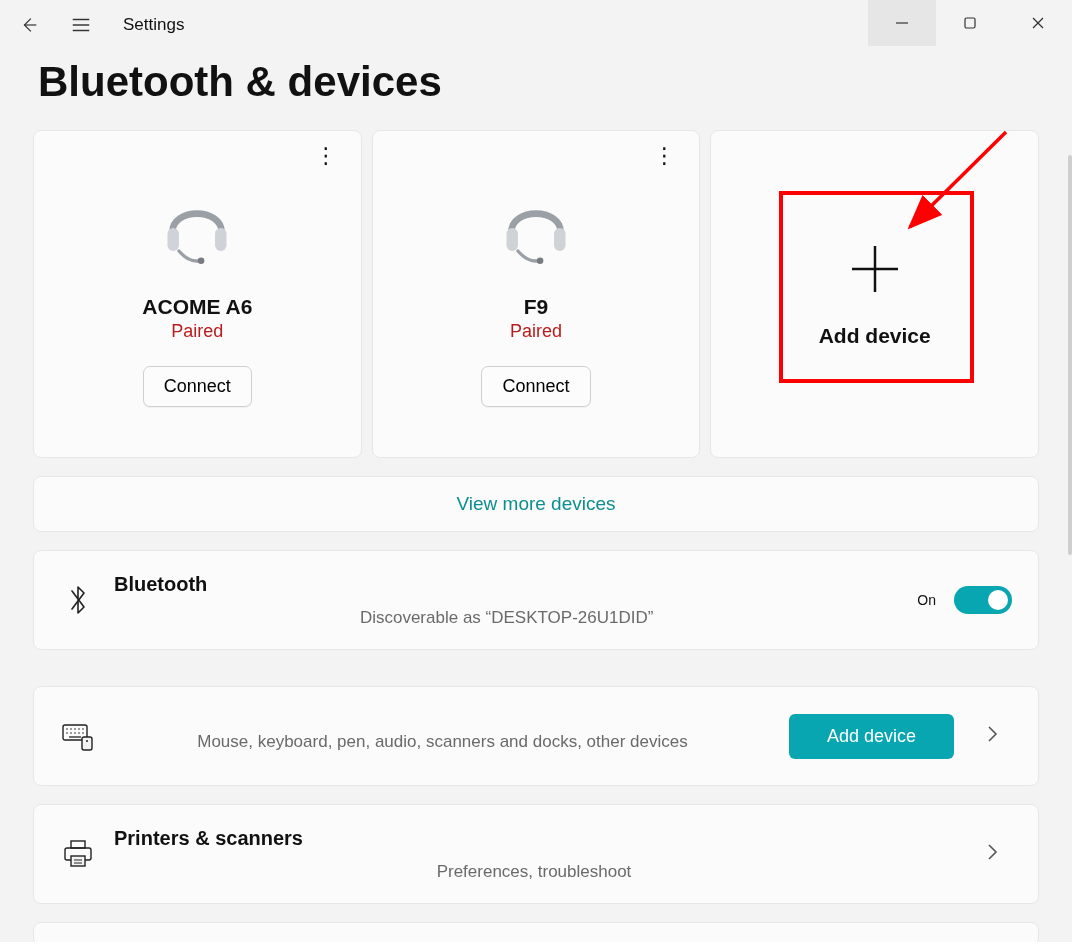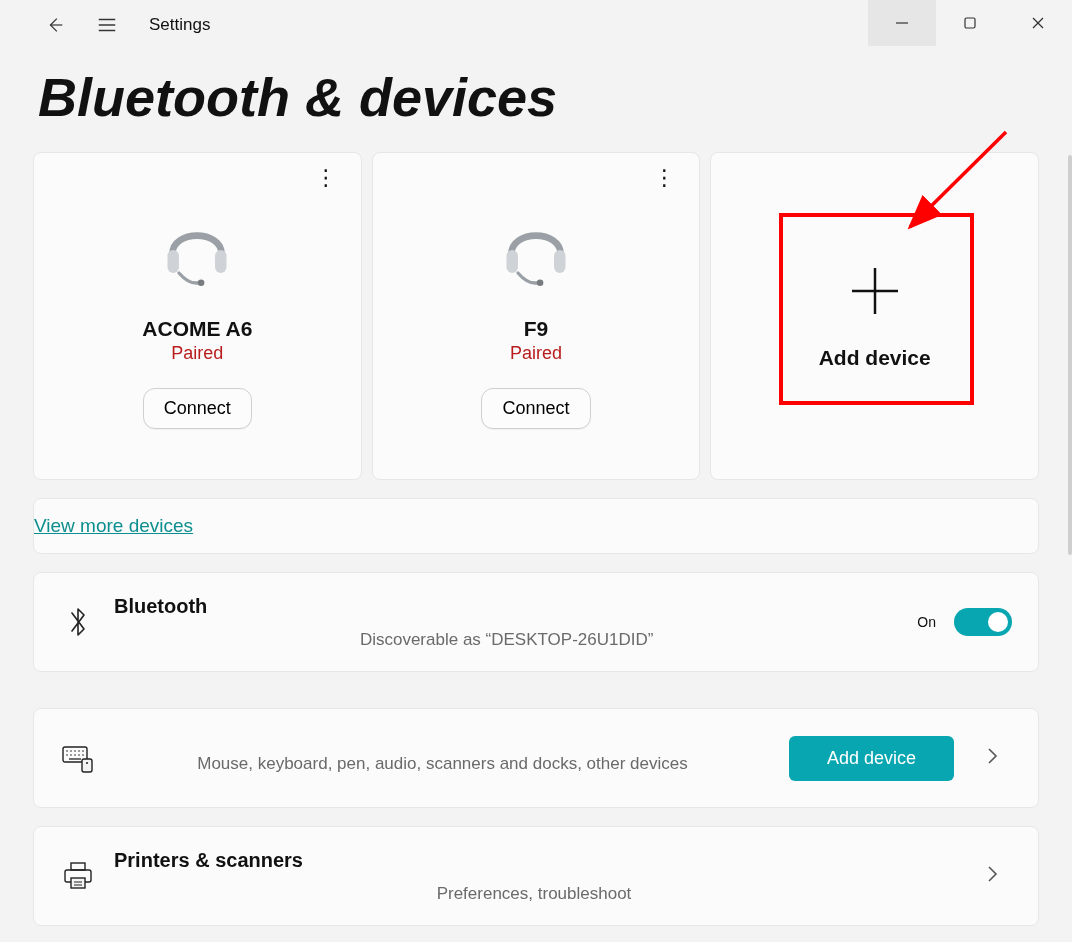--- a/index.html
+++ b/index.html
@@ -12,22 +12,21 @@
     color: #111;
     overflow: hidden;
     position: relative;
   }
 
   
   .topbar {
     display: flex;
     align-items: center;
     height: 50px;
-    padding: 0 20px;
-    margin-left: 12px;
+    padding: 0 6px;
   }
   .topbar .win-controls {
     position: absolute;
     top: 0;
     right: 0;
     display: flex;
   }
   .win-btn {
     width: 68px;
     height: 46px;
@@ -37,24 +36,23 @@
     cursor: pointer;
   }
   .win-btn.minimize { background: #e6e6e6; }
   .win-btn svg { pointer-events: none; }
   .back-btn { width: 45px; text-align: center; cursor: pointer; padding-top:4px;}
   .hamburger-btn { width: 60px; text-align: center; cursor: pointer; padding-top:4px;}
   .app-title { font-size: 17px; margin-left: 12px; }
 
   
   .page-heading {
-    font-size: 54px;
+    font-size: 42px;
     font-weight: 600;
-    margin: 16px 0 24px 38px;
-    font-style: italic;
+    margin: 8px 0 24px 38px;
   }
 
   
   .content {
     padding: 0 33px 0 33px;
     display: flex;
     flex-direction: column;
     gap: 18px;
   }
 
@@ -93,21 +91,21 @@
   .device-status {
     font-size: 18px;
     color: #b91c1c;
     margin-top: 2px;
   }
   .connect-btn {
     margin-top: 24px;
     padding: 9px 20px;
     font-size: 18px;
     border: 1px solid #d0d0d0;
-    border-radius: 12px;
+    border-radius: 7px;
     background: #fcfcfc;
     cursor: pointer;
     box-shadow: 0 1px 0 rgba(0,0,0,0.04);
   }
   .add-card {
     justify-content: center;
     padding-top: 0;
     cursor: pointer;
   }
   .add-inner {
@@ -125,26 +123,25 @@
     border: 4px solid #ff0000;
     pointer-events: none;
     left: 68px; top: 60px; width: 195px; height: 192px;
   }
 
   
   .view-more {
     background: #fbfbfb;
     border: 1px solid #e7e7e7;
     border-radius: 8px;
-    text-align: left;
+    text-align: center;
     padding: 16px 0;
     font-size: 19px;
     color: #0d8e8e;
     cursor: pointer;
-    text-decoration: underline;
   }
 
   
   .row {
     background: #fbfbfb;
     border: 1px solid #e7e7e7;
     border-radius: 8px;
     display: flex;
     align-items: center;
     padding: 20px 26px;

